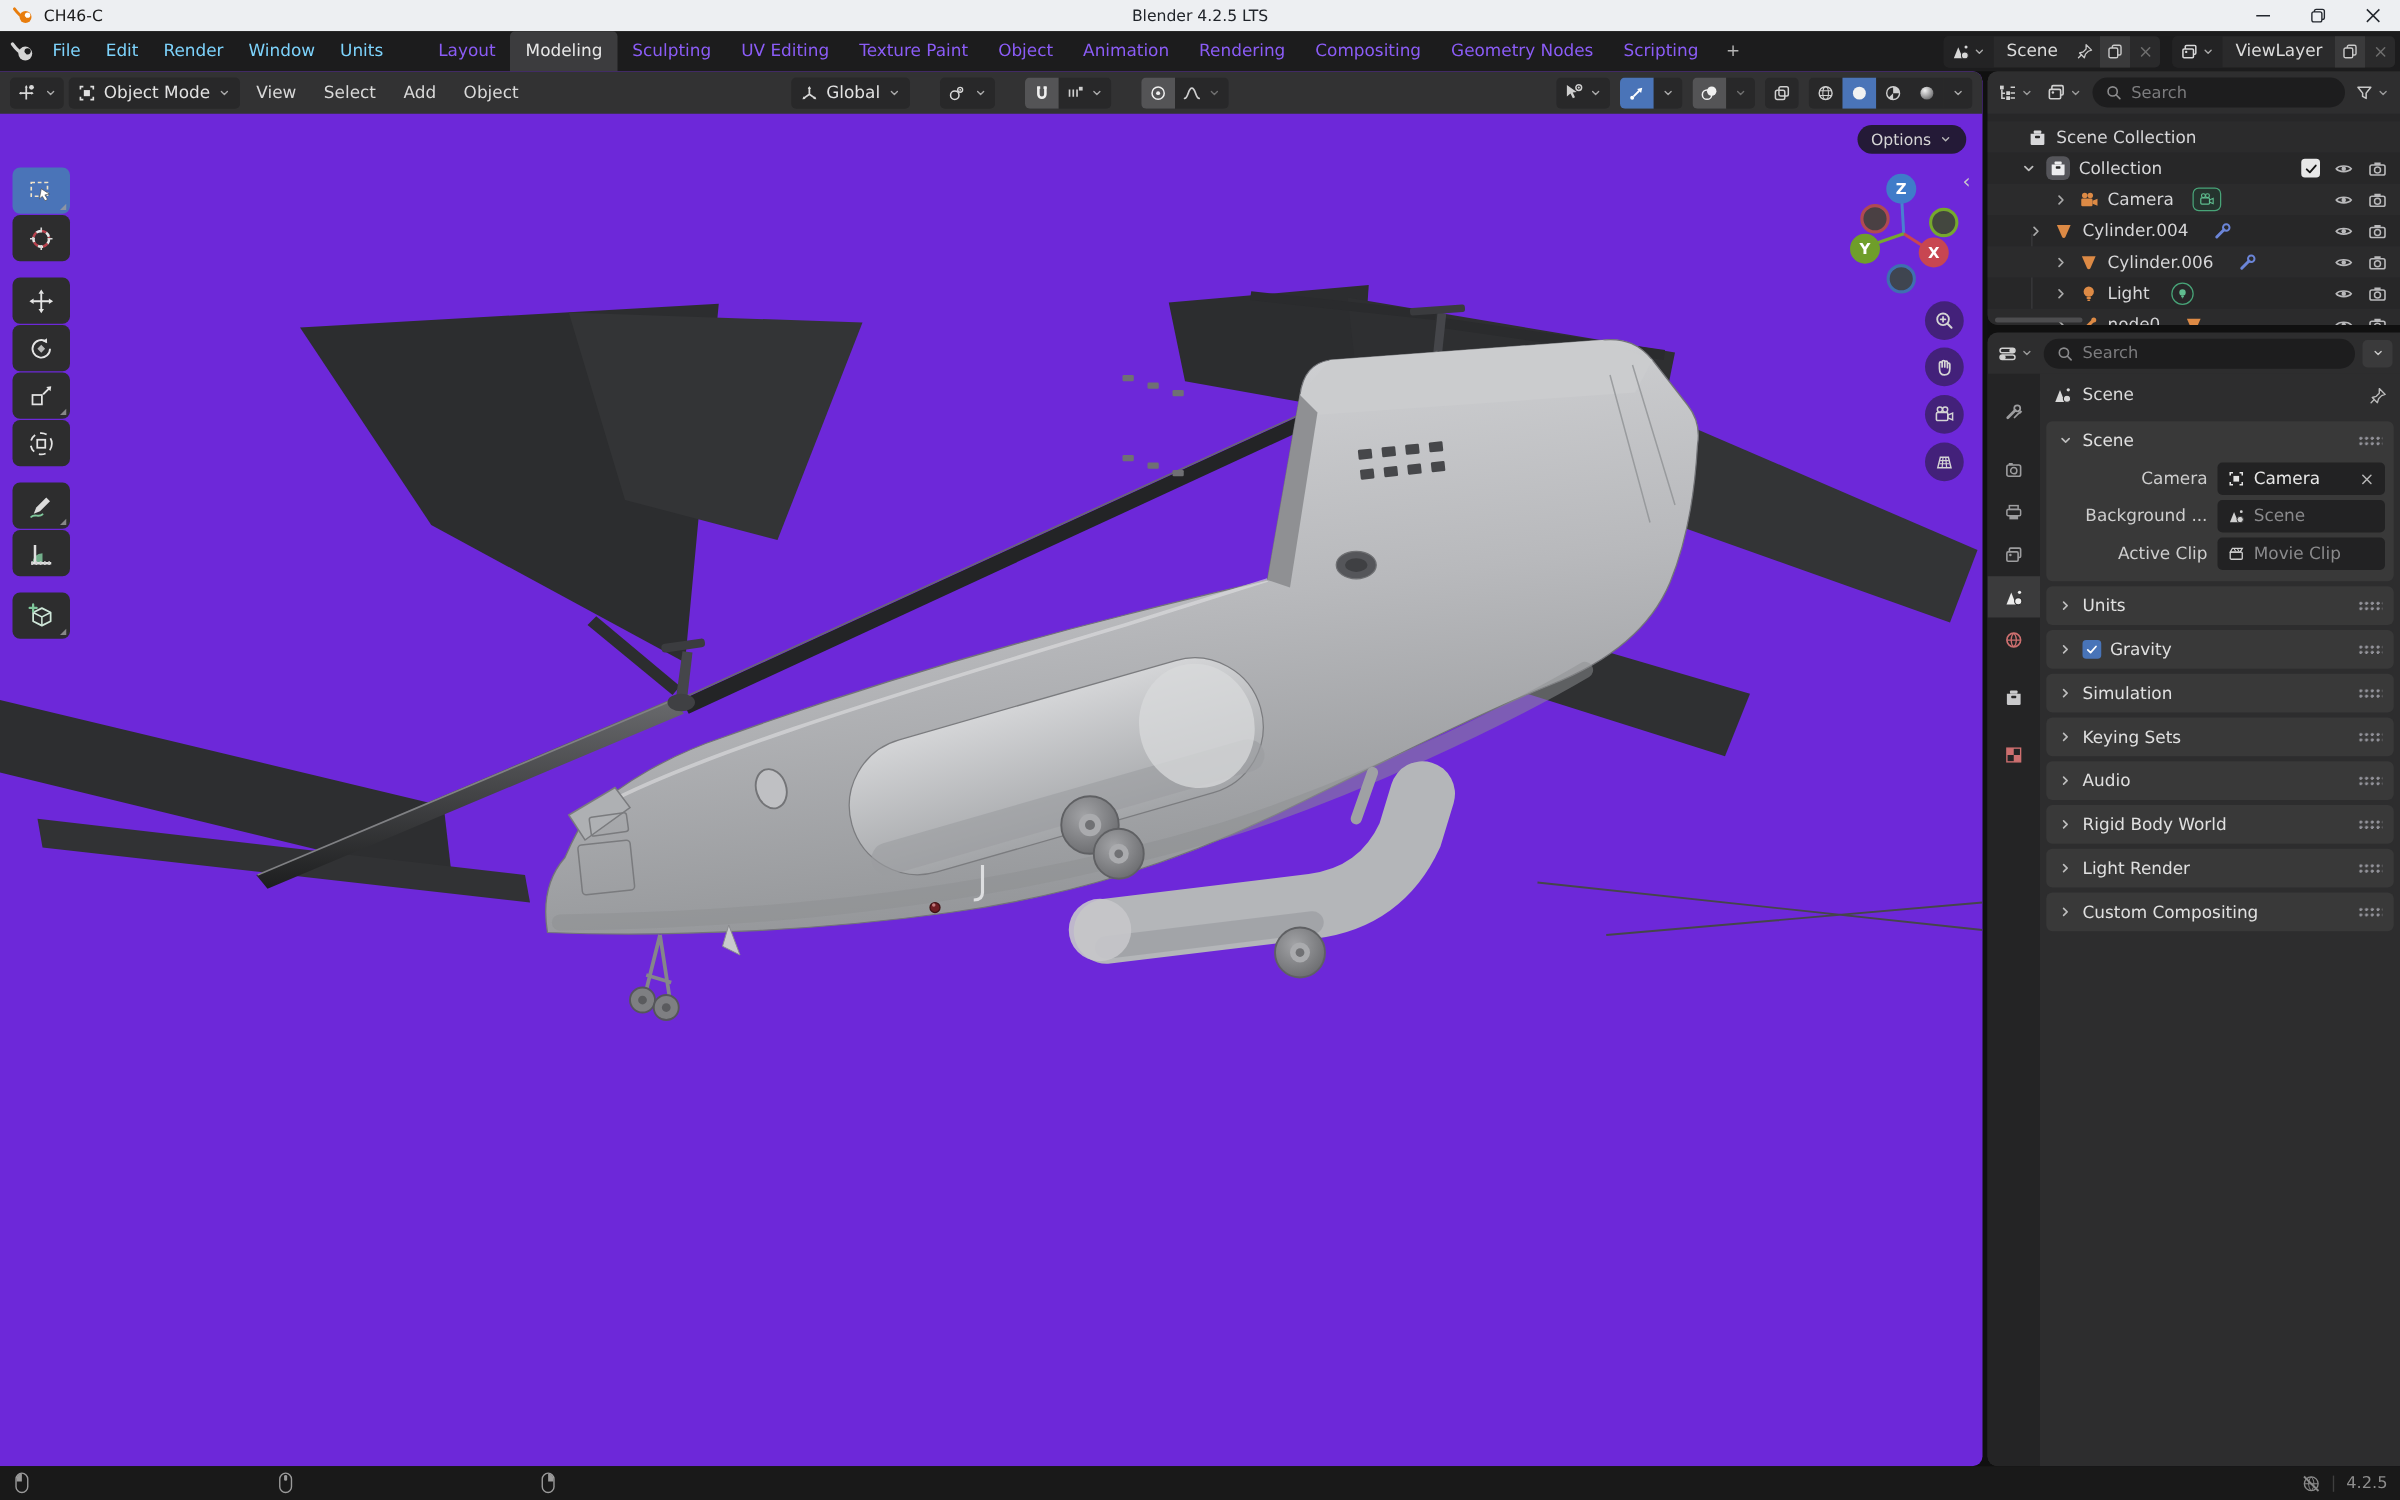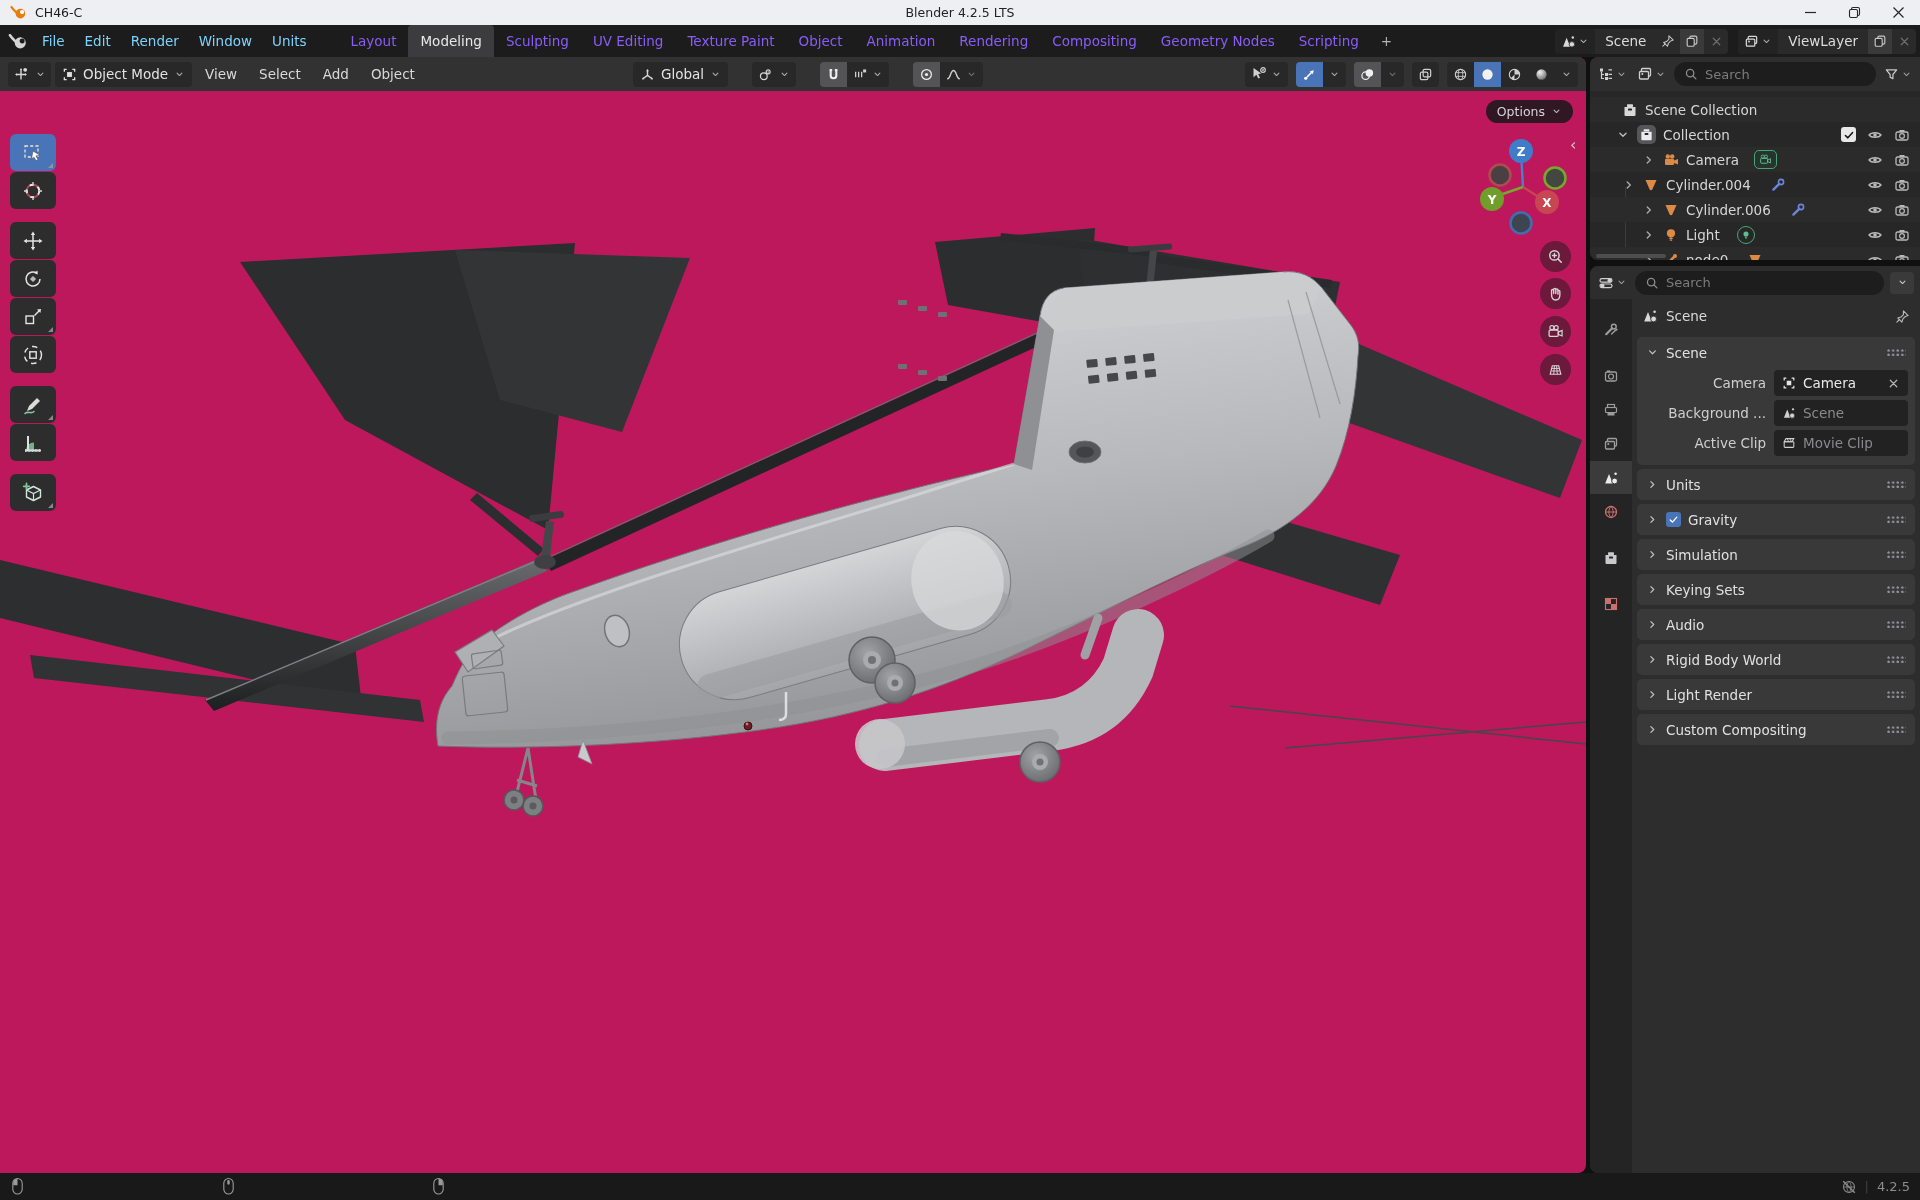--- a/index.html
+++ b/index.html
@@ -27,21 +27,21 @@
   .ws-add{padding:0 10px;line-height:32px;color:#b5b5b5}
   .tb-right{margin-left:auto;display:flex;gap:10px;padding-right:4px}
   .idwidget{background:#2a2a2b;border-radius:4px;height:25px;display:flex;align-items:center;color:#dcdcdc}
   .idwidget .seg-ic{display:flex;align-items:center;gap:2px;padding:0 6px;height:100%;background:#232324;border-radius:4px 0 0 4px}
   .idwidget .txt{padding:0 10px}
   .idwidget .mini{display:flex;align-items:center;justify-content:center;width:24px;height:100%;color:#c9c9c9}
   .idwidget .mini.raised{background:#3a3a3b}
   .idwidget .mini.dim{color:#6e6e6e}
 
   
-  .viewport{position:absolute;left:0;top:57px;width:1586px;height:1116px;background:#be185d;border-radius:0 8px 8px 0;overflow:hidden}
+  .viewport{position:absolute;left:0;top:57px;width:1586px;height:1116px;background:#6d28d9;border-radius:0 8px 8px 0;overflow:hidden}
   .vp-header{position:relative;height:34px;background:#323233;display:flex;align-items:center;gap:4px;padding:0 8px;color:#d9d9d9}
   .dd{background:#282829;border-radius:4px;height:25px;display:flex;align-items:center;gap:6px;padding:0 7px;color:#e2e2e2}
   .vmenu{padding:0 9px;line-height:34px;color:#d9d9d9}
   .vph-center{position:absolute;left:633px;top:0;height:34px;display:flex;align-items:center;gap:24px}
   .seg{display:flex;height:25px;border-radius:4px;overflow:hidden}
   .seg>span{display:flex;align-items:center;justify-content:center;padding:0 6px;background:#282829;color:#cfcfcf}
   .seg>span.on{background:#545456;color:#f0f0f0}
   .seg>span.blue{background:#4a74b8;color:#fff}
   .vph-right{margin-left:auto;display:flex;align-items:center;gap:8px}
   .vp-body{position:absolute;left:0;top:34px;right:0;bottom:0}

